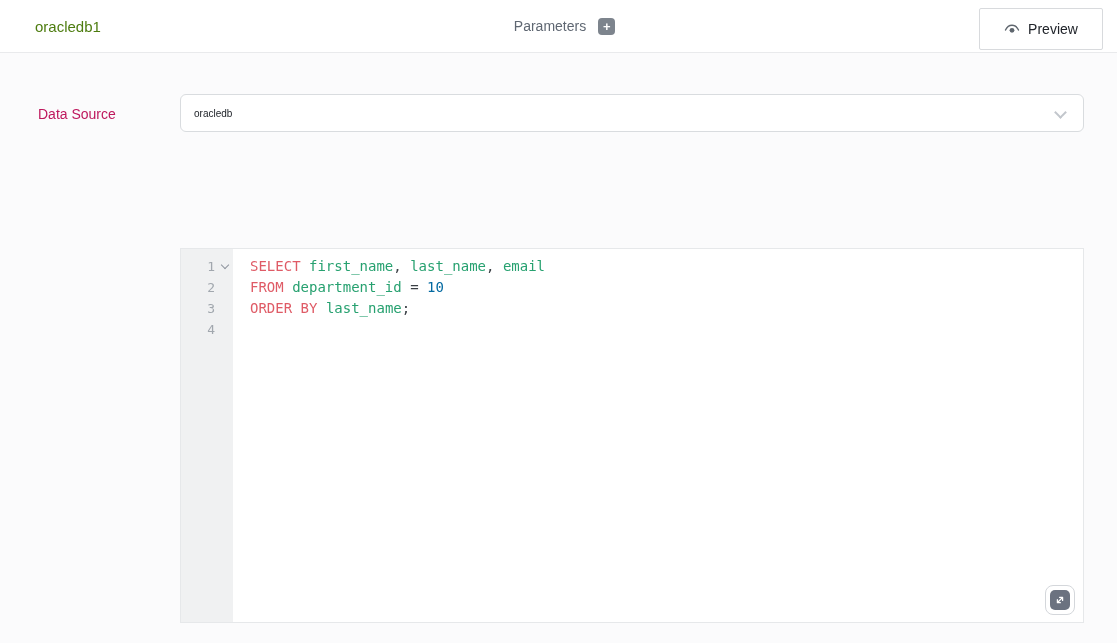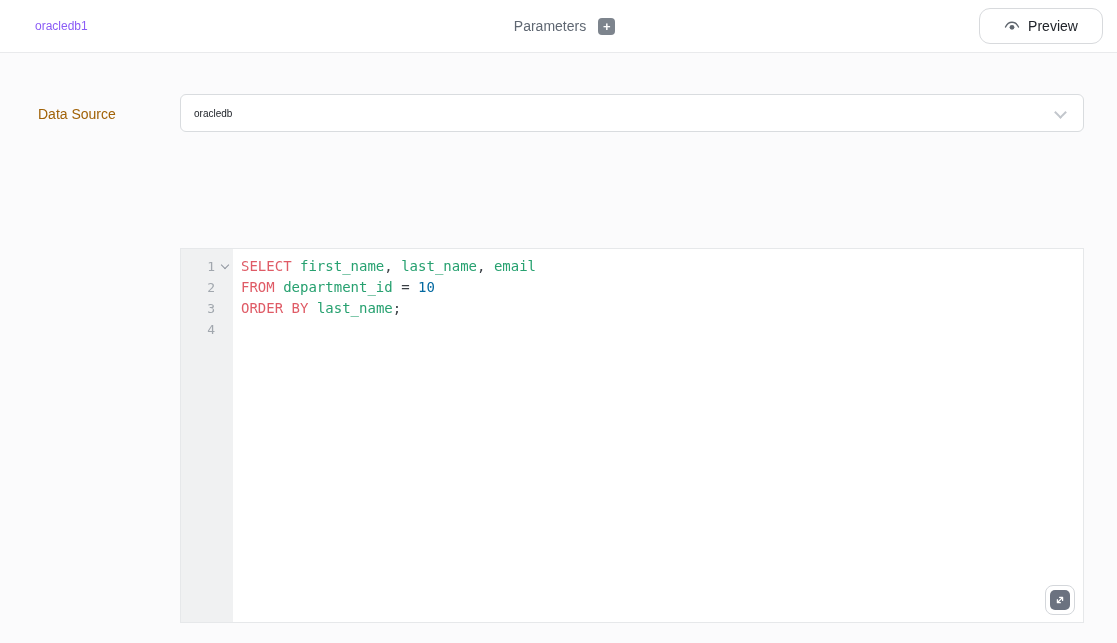--- a/index.html
+++ b/index.html
@@ -14,56 +14,56 @@
 
   
   .header {
     position: absolute; top: 0; left: 0; right: 0; height: 53px;
     background: #ffffff;
     border-bottom: 1px solid #e9eaec;
   }
   .header-title {
     position: absolute; left: 35px; top: 0; height: 52px;
     display: flex; align-items: center;
-    font-size: 12px; font-weight: 500; color: #8b5cf6;
+    font-size: 15px; font-weight: 500; color: #4d7c0f;
   }
   .header-center {
     position: absolute; left: 0; right: 0; top: 0; height: 52px;
     display: flex; align-items: center; justify-content: center; gap: 12px;
     pointer-events: none;
     margin-left: 12px;
   }
   .params-label { font-size: 14px; color: #5f6772; pointer-events: auto; }
   .plus-badge {
     width: 17px; height: 17px; border-radius: 4px;
     background: #7d848d; color: #ffffff;
     display: flex; align-items: center; justify-content: center;
     font-size: 13px; font-weight: 700; line-height: 1;
     cursor: pointer; pointer-events: auto;
   }
   .header-actions {
     position: absolute; right: 14px; top: 8px; height: 36px;
     display: flex; gap: 7px;
   }
   .btn {
-    height: 36px; border-radius: 11px; display: flex; align-items: center;
+    height: 42px; border-radius: 2px; display: flex; align-items: center;
     justify-content: center; gap: 8px; font-size: 14px; cursor: pointer;
     border: 1px solid transparent;
   }
   .btn-preview {
     width: 124px; background: #ffffff; border-color: #d8dadd; color: #20242a;
   }
   .btn-run {
     width: 93px; background: #eaeefb; color: #4262dc; font-weight: 500;
   }
 
   
   .field-label {
     position: absolute; left: 38px; top: 106px;
-    font-size: 14px; color: #a16207;
+    font-size: 14px; color: #be185d;
   }
   .select {
     position: absolute; left: 180px; width: 904px; height: 38px;
     background: #ffffff; border: 1px solid #d9dcdf; border-radius: 6px;
     display: flex; align-items: center;
     padding: 0 34px 0 13px;
     font-size: 10px; color: #20242a; cursor: pointer;
   }
   .select-datasource { top: 94px; }
   .select-mode { top: 185px; }
@@ -92,21 +92,21 @@
     font-size: 13px;
   }
   .fold-caret {
     position: absolute; right: 5px; top: 6px;
     width: 6px; height: 6px;
     border-right: 1.5px solid #8f959e; border-bottom: 1.5px solid #8f959e;
     transform: rotate(45deg);
     cursor: pointer;
   }
   .code-area {
-    flex: 1; padding: 7px 0 0 8px; position: relative; cursor: text;
+    flex: 1; padding: 7px 0 0 17px; position: relative; cursor: text;
   }
   .code-line { height: 21px; line-height: 21px; white-space: pre; }
   .tok-kw { color: #df5b66; }
   .tok-id { color: #27a170; }
   .tok-num { color: #0369a1; }
   .tok-pl { color: #3a3f45; }
 
   .expand-wrap {
     position: absolute; right: 8px; bottom: 7px;
     width: 30px; height: 30px; border: 1px solid #d4d7db; border-radius: 8px;

